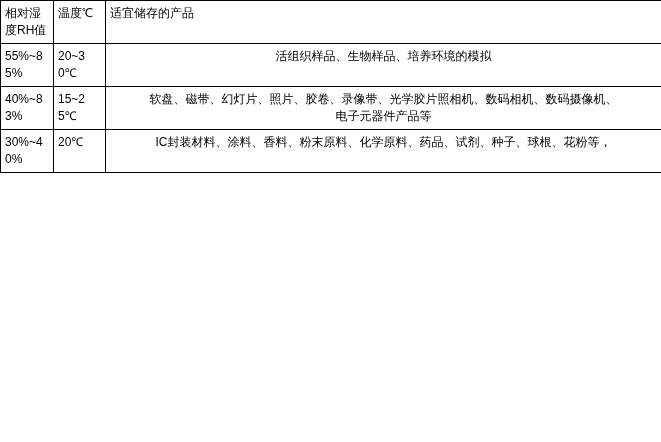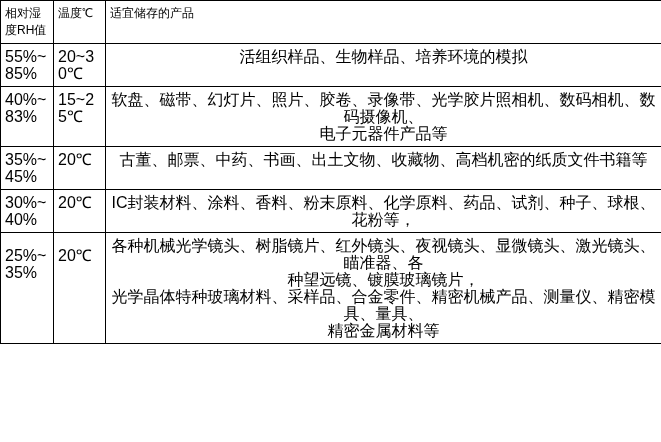--- a/index.html
+++ b/index.html
@@ -24,21 +24,21 @@
     table-layout: fixed;
   }
   table.humidity-table col.c1 { width: 53px; }
   table.humidity-table col.c2 { width: 52px; }
   table.humidity-table col.c3 { width: 556px; }
   table.humidity-table th,
   table.humidity-table td {
     border: 1px solid #000000;
     vertical-align: top;
     padding: 4px 4px 4px 4px;
-    font-size: 16px;
+    font-size: 12px;
     line-height: 17px;
     font-weight: normal;
     text-align: left;
     word-break: break-all;
     background: #ffffff;
   }
   table.humidity-table th {
     font-size: 12px;
   }
   .cell-rh { white-space: normal; }
@@ -81,38 +81,21 @@
       </tr>
       <tr>
         <td class="cell-rh">40%~83%</td>
         <td class="cell-temp">15~25℃</td>
         <td class="cell-prod">
           <span class="line">软盘、磁带、幻灯片、照片、胶卷、录像带、光学胶片照相机、数码相机、数码摄像机、</span>
           <span class="line">电子元器件产品等</span>
         </td>
       </tr>
       <tr>
-        <td class="cell-rh">35%~45%</td>
-        <td class="cell-temp">20℃</td>
-        <td class="cell-prod">
-          <span class="line">古董、邮票、中药、书画、出土文物、收藏物、高档机密的纸质文件书籍等</span>
-        </td>
-      </tr>
-      <tr>
         <td class="cell-rh">30%~40%</td>
         <td class="cell-temp">20℃</td>
         <td class="cell-prod">
           <span class="line">IC封装材料、涂料、香料、粉末原料、化学原料、药品、试剂、种子、球根、花粉等，</span>
-        </td>
-      </tr>
-      <tr class="row-tall">
-        <td class="cell-rh">25%~35%</td>
-        <td class="cell-temp">20℃</td>
-        <td class="cell-prod">
-          <span class="line">各种机械光学镜头、树脂镜片、红外镜头、夜视镜头、显微镜头、激光镜头、瞄准器、各</span>
-          <span class="line">种望远镜、镀膜玻璃镜片，</span>
-          <span class="line">光学晶体特种玻璃材料、采样品、合金零件、精密机械产品、测量仪、精密模具、量具、</span>
-          <span class="line">精密金属材料等</span>
         </td>
       </tr>
     </tbody>
   </table>
 </div>
 
 </body></html>

